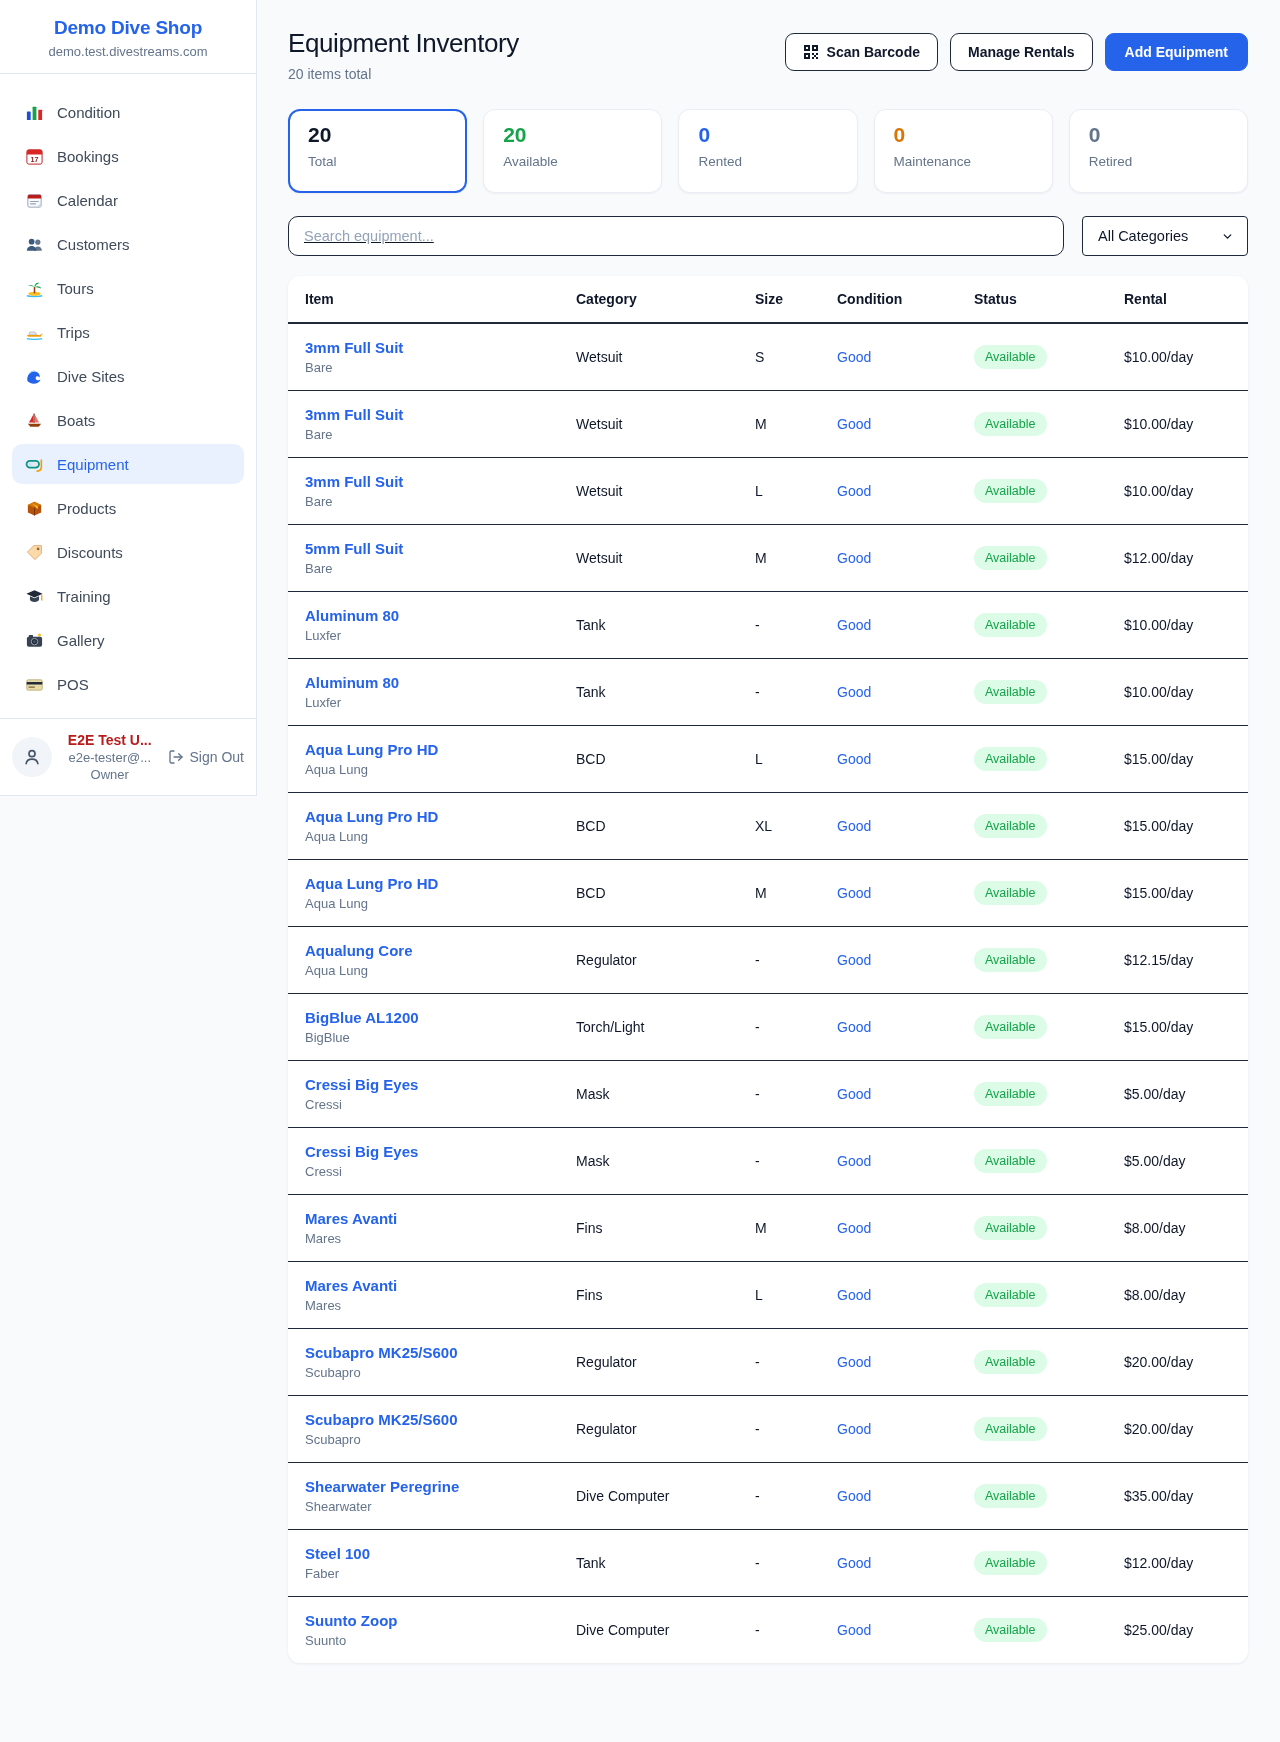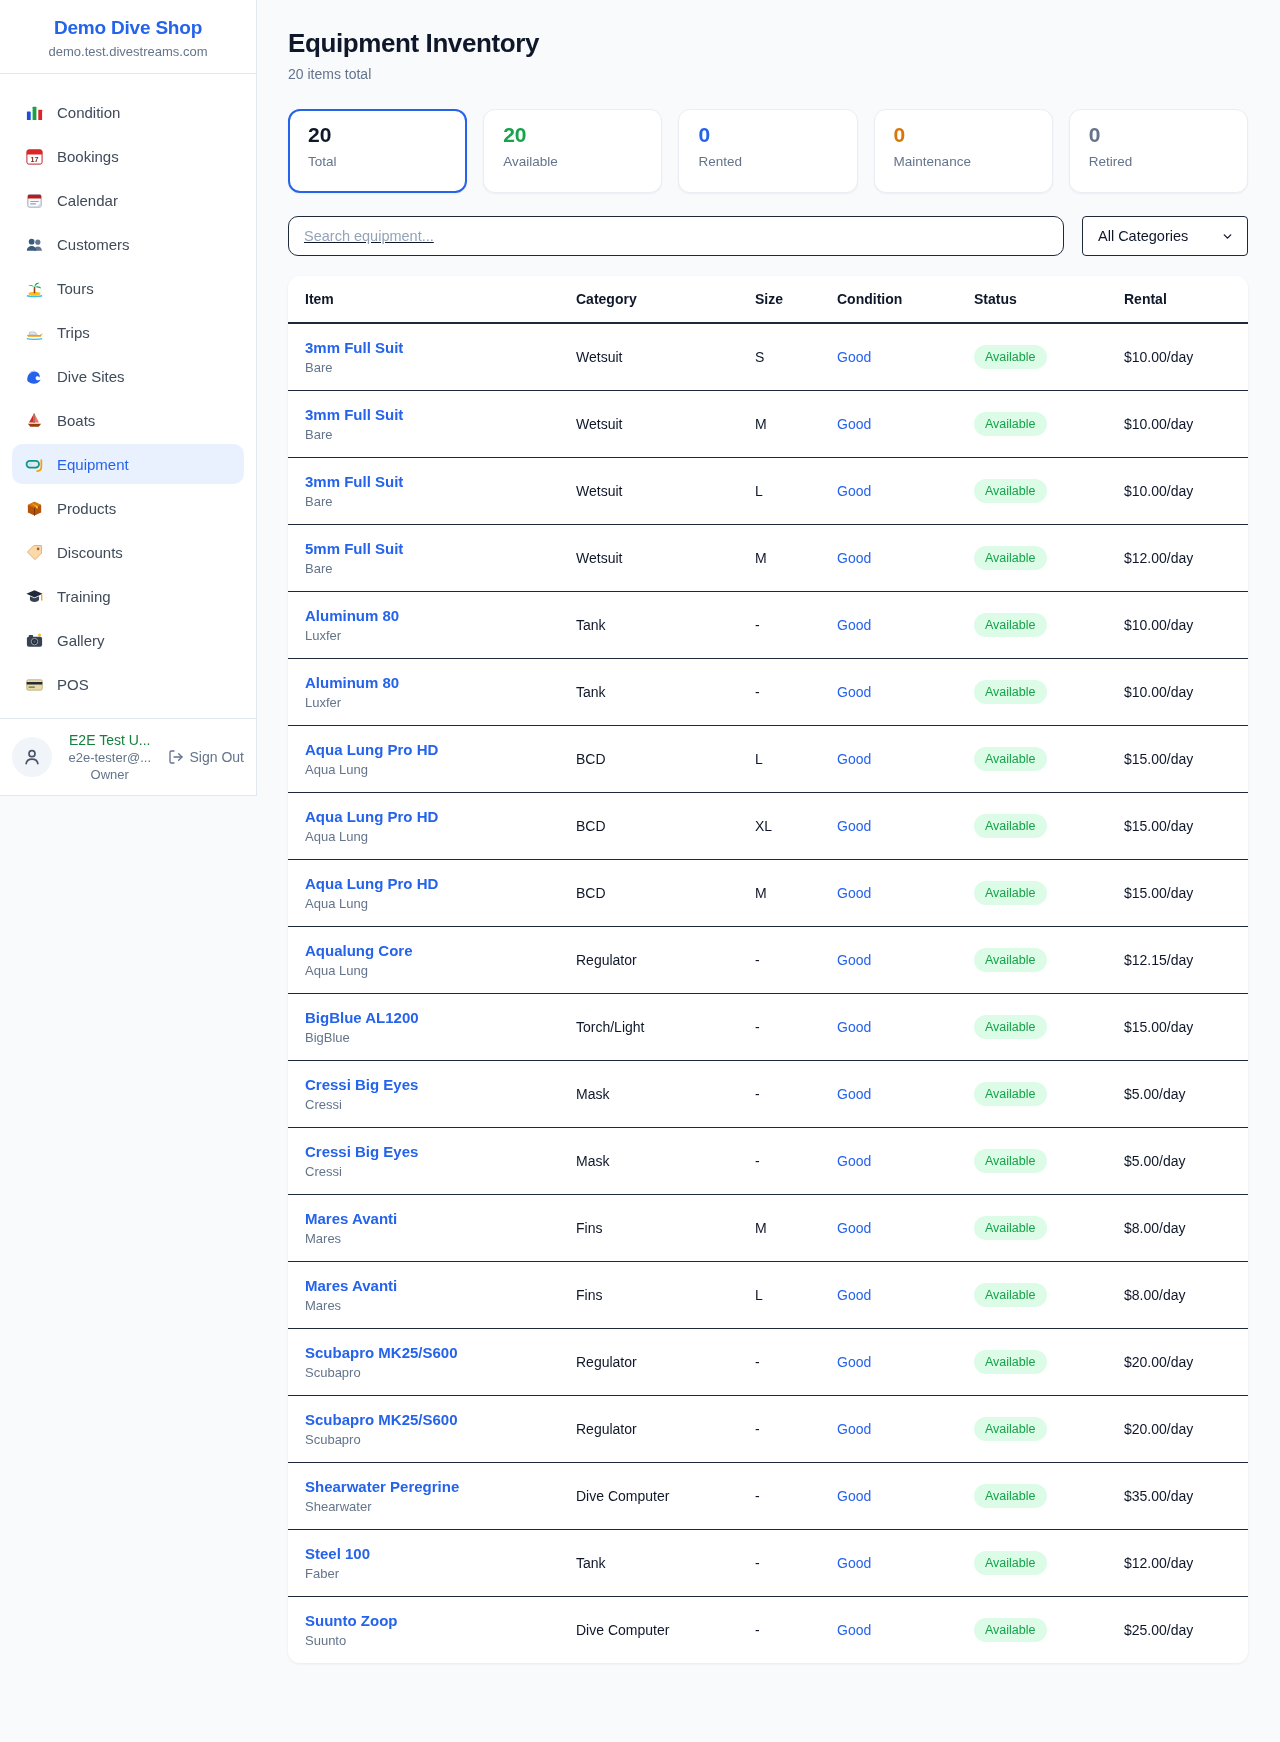--- a/index.html
+++ b/index.html
@@ -16,30 +16,30 @@
   .nav-item{display:flex;align-items:center;gap:13px;height:40px;padding:0 12px;margin-bottom:4px;
             border-radius:10px;color:#3f4a5a;font-size:15px;cursor:pointer;box-sizing:border-box;}
   .nav-item.active{background:#eaf1fe;color:#2563eb;}
   .nav-icon{width:20px;height:20px;flex:0 0 20px;display:flex;align-items:center;justify-content:center;}
   .nav-icon svg{width:19px;height:19px;}
   .user-section{border-top:1px solid #e2e8f0;padding:13px 12px;display:flex;align-items:center;gap:10px;}
   .avatar{width:40px;height:40px;border-radius:50%;background:#f1f5f9;color:#475569;
           display:flex;align-items:center;justify-content:center;flex:0 0 40px;}
   .avatar svg{width:20px;height:20px;}
   .user-info{flex:1 1 auto;min-width:0;}
-  .user-name{font-size:14px;font-weight:normal;color:#15803d;white-space:nowrap;overflow:hidden;}
+  .user-name{font-size:14px;font-weight:bold;color:#b91c1c;white-space:nowrap;overflow:hidden;}
   .user-email{font-size:13px;color:#64748b;margin-top:2px;white-space:nowrap;overflow:hidden;}
   .user-role{font-size:13px;color:#64748b;margin-top:2px;}
   .signout{display:flex;align-items:center;gap:6px;color:#64748b;font-size:14px;cursor:pointer;white-space:nowrap;}
   .signout svg{width:16px;height:16px;}
 
   
   .main{position:absolute;left:257px;top:0;width:1023px;box-sizing:border-box;padding:28px 32px 0 31px;}
   .page-header{display:flex;justify-content:space-between;align-items:flex-start;}
-  .page-title{font-size:26px;font-weight:bold;color:#0f172a;letter-spacing:-0.4px;}
+  .page-title{font-size:26px;font-weight:normal;color:#0f172a;letter-spacing:-0.4px;}
   .page-subtitle{font-size:14px;color:#64748b;margin-top:7px;}
   .header-actions{display:flex;gap:12px;margin-top:5px;}
   .btn{display:flex;align-items:center;gap:8px;height:38px;padding:0 17px;border-radius:9px;
        font-size:14px;font-weight:bold;box-sizing:border-box;cursor:pointer;}
   .btn-outline{background:#ffffff;border:1px solid #1e293b;color:#0f172a;}
   .btn-primary{background:#2563eb;border:1px solid #2563eb;color:#ffffff;padding:0 19px;}
   .btn svg{width:16px;height:16px;}
 
   
   .stats{margin-top:27px;display:grid;grid-template-columns:repeat(5,1fr);gap:16px;}
@@ -259,20 +259,34 @@
     </div>
   </aside>
 
   <main class="main">
 
     <div class="page-header">
       <div>
         <div class="page-title">Equipment Inventory</div>
         <div class="page-subtitle">20 items total</div>
       </div>
+      <div class="header-actions">
+        <div class="btn btn-outline">
+          <svg viewBox="0 0 16 16" fill="currentColor">
+              <path d="M1 1h6v6H1zm2 2v2h2V3zM9 1h6v6H9zm2 2v2h2V3zM1 9h6v6H1zm2 2v2h2v-2zM9 9h2v2H9zm4 0h2v2h-2zm-2 2h2v2h-2zm-2 2h2v2H9zm4 0h2v2h-2z"></path>
+            </svg>
+          <span>Scan Barcode</span>
+        </div>
+        <div class="btn btn-outline">
+          <span>Manage Rentals</span>
+        </div>
+        <div class="btn btn-primary">
+          <span>Add Equipment</span>
+        </div>
+      </div>
     </div>
 
     <div class="stats" id="stats-row">
         <div class="stat-card selected">
     <div class="stat-value" style="color: rgb(15, 23, 42);">20</div>
     <div class="stat-label">Total</div>
   </div>
         <div class="stat-card">
     <div class="stat-value" style="color: rgb(22, 163, 74);">20</div>
     <div class="stat-label">Available</div>

